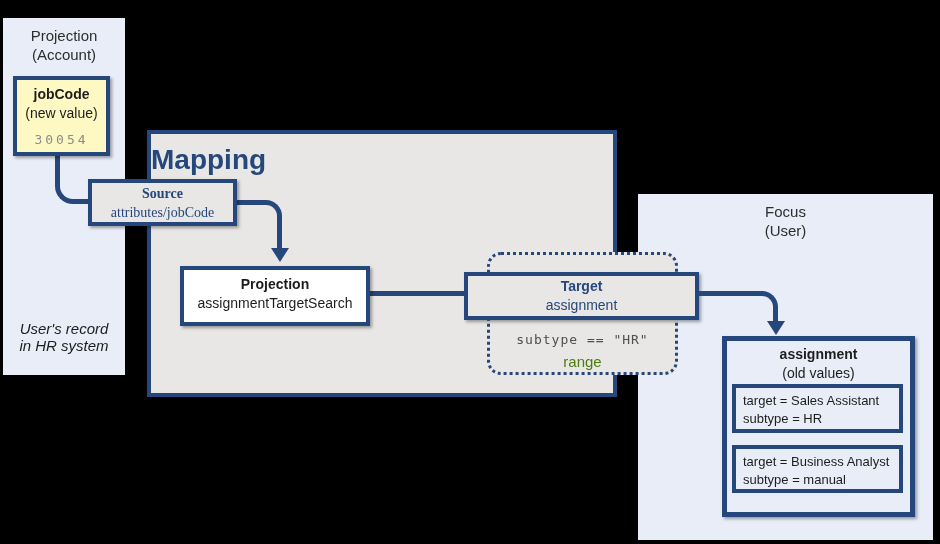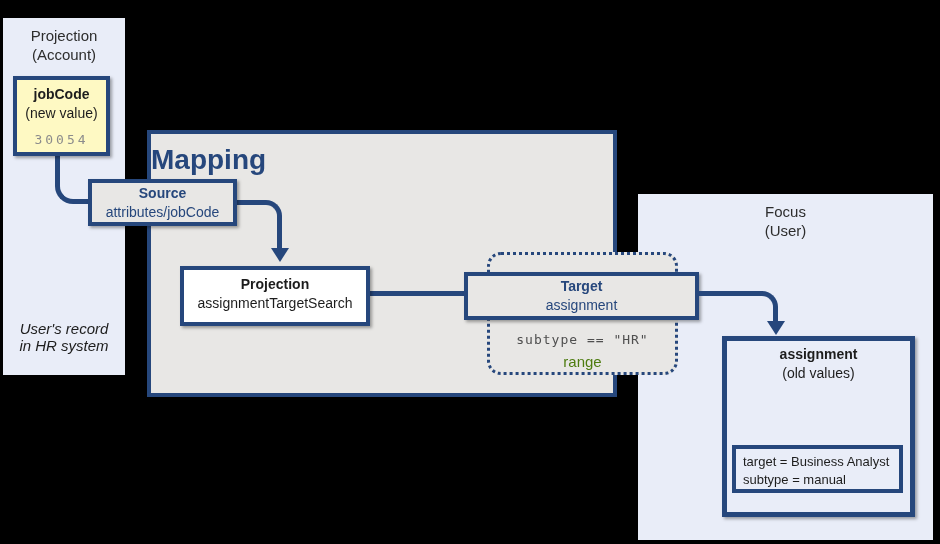--- a/index.html
+++ b/index.html
@@ -63,21 +63,21 @@
   </div>
 
   <div class="abs nbox shadow" style="left:13px;top:76px;width:97px;height:80px;background:#fef9c3;z-index:3;">
     <div class="lbl-b" style="margin-top:5px;">jobCode</div>
     <div class="lbl">(new value)</div>
     <div class="val-num">30054</div>
   </div>
 
   <div class="abs conn-down-right" style="left:55px;top:154px;width:34px;height:50px;z-index:2;"></div>
 
-  <div class="abs nbox grayfill shadow" style="left:88px;top:179px;width:149px;height:47px;z-index:3;padding-top:1px;">
+  <div class="abs nbox grayfill shadow" style="left:88px;top:179px;width:149px;height:47px;z-index:3;padding-top:1px;font-family:Liberation Serif, serif;">
     <div class="lbl-b navy">Source</div>
     <div class="lbl navy">attributes/jobCode</div>
   </div>
 
   <div class="abs conn-right-down" style="left:237px;top:200px;width:45px;height:48px;z-index:2;"></div>
   <div class="abs arrow-head" style="left:271px;top:248px;z-index:2;"></div>
 
   <div class="abs nbox whitefill shadow" style="left:180px;top:266px;width:190px;height:60px;padding-top:5px;z-index:3;">
     <div class="lbl-b">Projection</div>
     <div class="lbl">assignmentTargetSearch</div>
@@ -96,18 +96,22 @@
   </div>
 
   <div class="abs conn-right-down" style="left:699px;top:291px;width:79px;height:32px;z-index:3;"></div>
   <div class="abs arrow-head" style="left:767px;top:321px;z-index:3;"></div>
 
   <div class="abs lavfill shadow" style="left:722px;top:336px;width:193px;height:181px;border:5px solid #26477c;z-index:3;text-align:center;">
     <div class="lbl-b" style="margin-top:4px;">assignment</div>
     <div class="lbl">(old values)</div>
   </div>
 
+  <div class="abs value-box" style="left:732px;top:384px;width:171px;height:49px;z-index:4;">
+    <div>target = Sales Assistant</div>
+    <div>subtype = HR</div>
+  </div>
   <div class="abs value-box" style="left:732px;top:445px;width:171px;height:48px;z-index:4;">
     <div>target = Business Analyst</div>
     <div>subtype = manual</div>
   </div>
 
 </div>
 
 </body></html>

